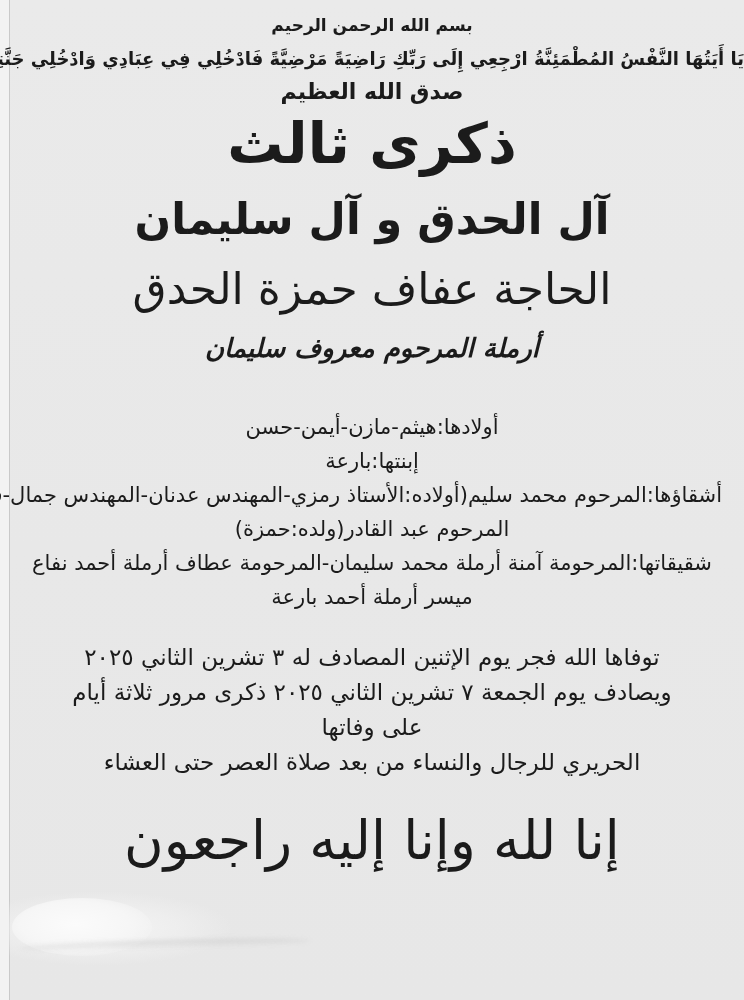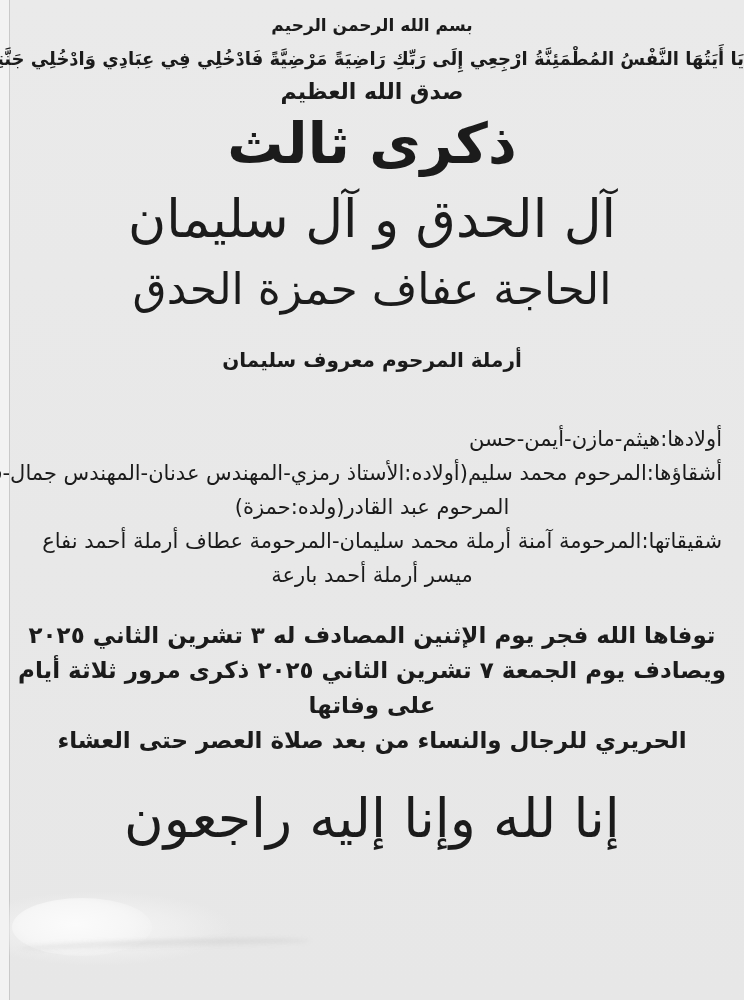--- a/index.html
+++ b/index.html
@@ -52,36 +52,36 @@
     width: 290px; height: 9px;
     border-radius: 50%;
     background: linear-gradient(180deg, rgba(176,176,176,0.35), rgba(233,233,233,0));
     filter: blur(2px);
     transform: rotate(-1.5deg);
     pointer-events: none;
   }
   
   .content { position: relative; padding-top: 10px; }
   .center { text-align: center; }
-  .right  { text-align: right; }
+  .right  { text-align: center; }
   .nowrap { white-space: nowrap; }
 
   .bismillah { font-size: 17px; font-weight: bold; line-height: 30px; }
   .verse     { font-size: 18px; font-weight: bold; line-height: 38px; }
   .sadaqa    { font-size: 22px; font-weight: bold; line-height: 28px; }
 
   .title-occasion { font-size: 56px; font-weight: bold; line-height: 76px; margin: 0; }
-  .title-families { font-size: 52px; font-weight: normal; line-height: 74px; margin: 0; }
+  .title-families { font-size: 43px; font-weight: bold; line-height: 74px; margin: 0; }
   .title-deceased { font-size: 44px; font-weight: normal; line-height: 66px; margin: 0; }
-  .title-widow    { font-size: 20px; font-weight: bold;   line-height: 52px; margin: 12px; }
+  .title-widow    { font-size: 26px; font-weight: bold;   line-height: 52px; margin: 0; font-style: italic; }
 
   .family { margin-top: 36px; font-size: 21px; font-weight: normal; }
   .family .line { line-height: 34px; padding: 0 22px; }
 
-  .announce { margin-top: 26px; font-size: 23px; font-weight: bold; }
+  .announce { margin-top: 26px; font-size: 23px; font-weight: normal; }
   .announce .line { line-height: 35px; padding: 0 6px; }
 
   .footer-line { margin-top: 18px; font-size: 54px; font-weight: normal; line-height: 86px; }
 </style>
 </head>
 <body>
 
 <div class="page">
 
   <div class="scan-strip"></div>
@@ -97,20 +97,21 @@
 
     <section>
       <h1 class="title-occasion center nowrap">ذكرى ثالث</h1>
       <h1 class="title-families center nowrap">آل الحدق و آل سليمان</h1>
       <h2 class="title-deceased center nowrap">الحاجة عفاف حمزة الحدق</h2>
       <h3 class="title-widow center nowrap">أرملة المرحوم معروف سليمان</h3>
     </section>
 
     <section class="family">
       <div class="line right nowrap">أولادها:هيثم-مازن-أيمن-حسن</div>
+      <div class="line right nowrap">إبنتها:بارعة</div>
       <div class="line right nowrap">أشقاؤها:المرحوم محمد سليم(أولاده:الأستاذ رمزي-المهندس عدنان-المهندس جمال-فهد)</div>
       <div class="line center nowrap">المرحوم عبد القادر(ولده:حمزة)</div>
       <div class="line right nowrap">شقيقاتها:المرحومة آمنة أرملة محمد سليمان-المرحومة عطاف أرملة أحمد نفاع</div>
       <div class="line center nowrap">ميسر أرملة أحمد بارعة</div>
     </section>
 
     <section class="announce">
       <div class="line center nowrap">توفاها الله فجر يوم الإثنين المصادف له ٣ تشرين الثاني ٢٠٢٥</div>
       <div class="line center nowrap">ويصادف يوم الجمعة ٧ تشرين الثاني ٢٠٢٥ ذكرى مرور ثلاثة أيام</div>
       <div class="line center nowrap">على وفاتها</div>

